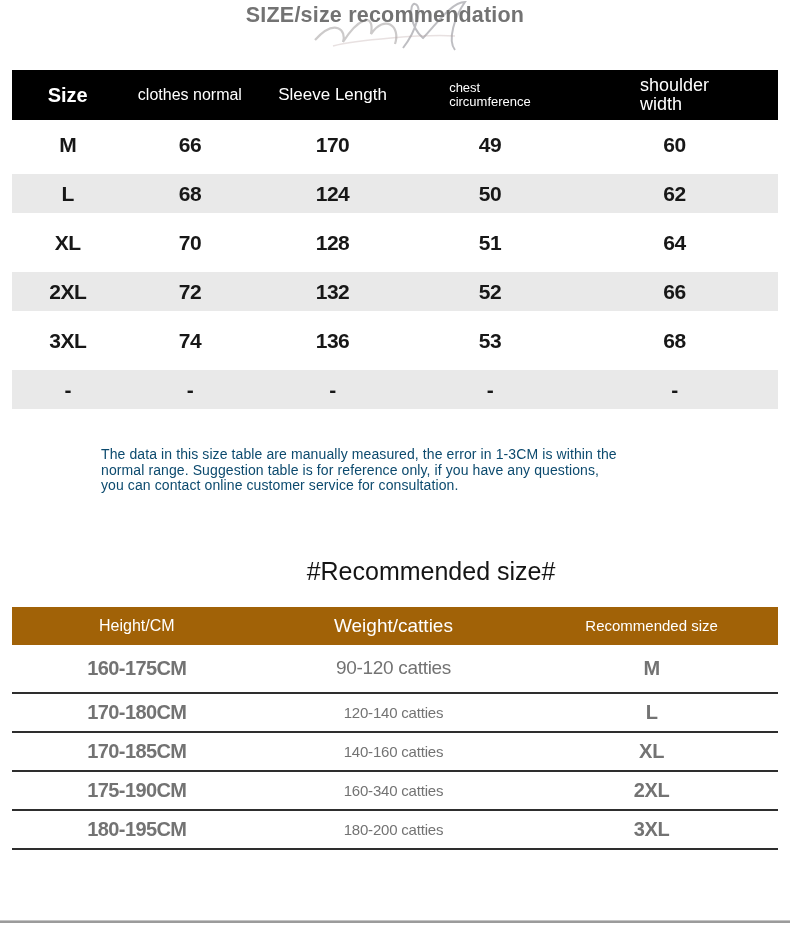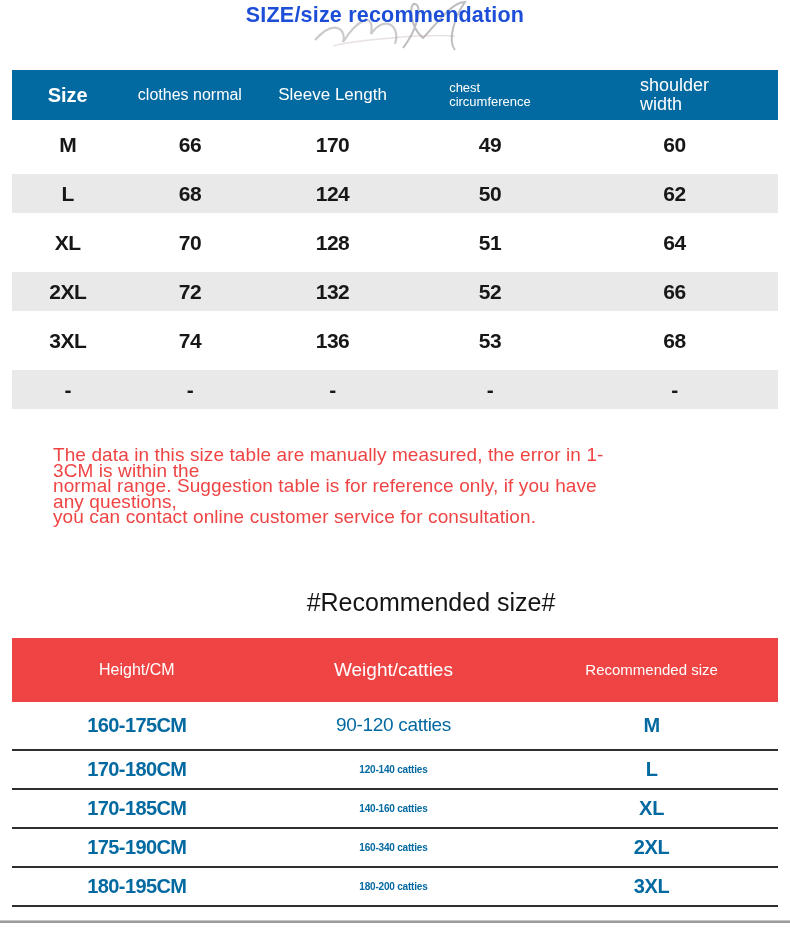--- a/index.html
+++ b/index.html
@@ -4,69 +4,69 @@
 <style>
   html,body{margin:0;padding:0;}
   body{
     width:790px;height:947px;position:relative;background:#ffffff;
     font-family:"Liberation Sans",sans-serif;color:#1a1a1a;overflow:hidden;
   }
   
   .title-wrap{position:relative;height:30px;padding-top:2px;text-align:center;}
   .page-title{
     display:inline-block;font-size:21.5px;font-weight:600;letter-spacing:.2px;
-    color:#1d4ed8;transform:translateX(-10px);line-height:26px;
+    color:#737373;transform:translateX(-10px);line-height:26px;
   }
   .scribble{position:absolute;left:305px;top:0;pointer-events:none;}
   
   .table1{margin:38px 12px 0 12px;}
   .t1-grid{display:grid;grid-template-columns:14.55% 17.35% 19.9% 21.2% 27%;}
-  .t1-header{background:#0369a1;color:#fff;height:50px;align-items:center;}
+  .t1-header{background:#000000;color:#fff;height:50px;align-items:center;}
   .t1-header .c{text-align:center;}
   .h-size{font-size:20px;font-weight:600;}
   .h-clothes{font-size:16px;font-weight:400;}
   .h-chest{font-size:13px;line-height:14px;}
   .h-chest .inner{display:inline-block;text-align:left;}
   .h-sleeve{font-size:17px;font-weight:400;}
   .h-shoulder{font-size:18px;line-height:19px;font-weight:400;}
   .h-shoulder .inner{display:inline-block;text-align:left;}
   .t1-row{
     height:49px;align-items:center;text-align:center;
     font-size:21px;font-weight:600;letter-spacing:-.5px;color:#171717;
   }
   .t1-row.alt{
     background:#e9e9e9;background-clip:content-box;
     box-sizing:border-box;padding:5px 0;
   }
   
   .note{
-    margin:33px 0 0 53px;width:575px;
-    font-size:19px;line-height:15.6px;color:#ef4444;letter-spacing:.1px;
+    margin:33px 0 0 101px;width:575px;
+    font-size:14px;line-height:15.6px;color:#0c4a6e;letter-spacing:.1px;
   }
   
   .rec-heading{
     margin-top:62px;text-align:center;font-size:25px;font-weight:500;
     color:#151515;line-height:30px;transform:translateX(36px);
   }
   
   .table2{margin:21px 12px 0 12px;}
   .t2-grid{display:grid;grid-template-columns:32.6% 34.4% 33%;}
-  .t2-header{background:#ef4444;color:#fff;height:64px;align-items:center;text-align:center;}
+  .t2-header{background:#a16207;color:#fff;height:38px;align-items:center;text-align:center;}
   .h2-height{font-size:16px;font-weight:400;}
   .h2-weight{font-size:19px;font-weight:400;}
   .h2-size{font-size:15px;font-weight:400;}
   .t2-row{
     align-items:center;text-align:center;
-    border-bottom:2px solid #2e2e2e;color:#0369a1;
+    border-bottom:2px solid #2e2e2e;color:#737373;
   }
   .t2-row.first{height:47px;}
   .t2-row.rest{height:37px;}
   .cm{font-size:20px;font-weight:700;letter-spacing:-.6px;}
   .wt-lg{font-size:19px;font-weight:500;letter-spacing:-.3px;}
-  .wt{font-size:10px;font-weight:700;letter-spacing:-.2px;}
+  .wt{font-size:15px;font-weight:400;letter-spacing:-.2px;}
   .sz{font-size:20px;font-weight:600;letter-spacing:-.3px;}
   
   .section-divider{
     position:absolute;left:0;top:920px;width:790px;height:3px;
     background:#9b9b9b;border-top:1px solid #c4c4c4;box-sizing:border-box;
   }
 </style>
 </head>
 <body>
 

